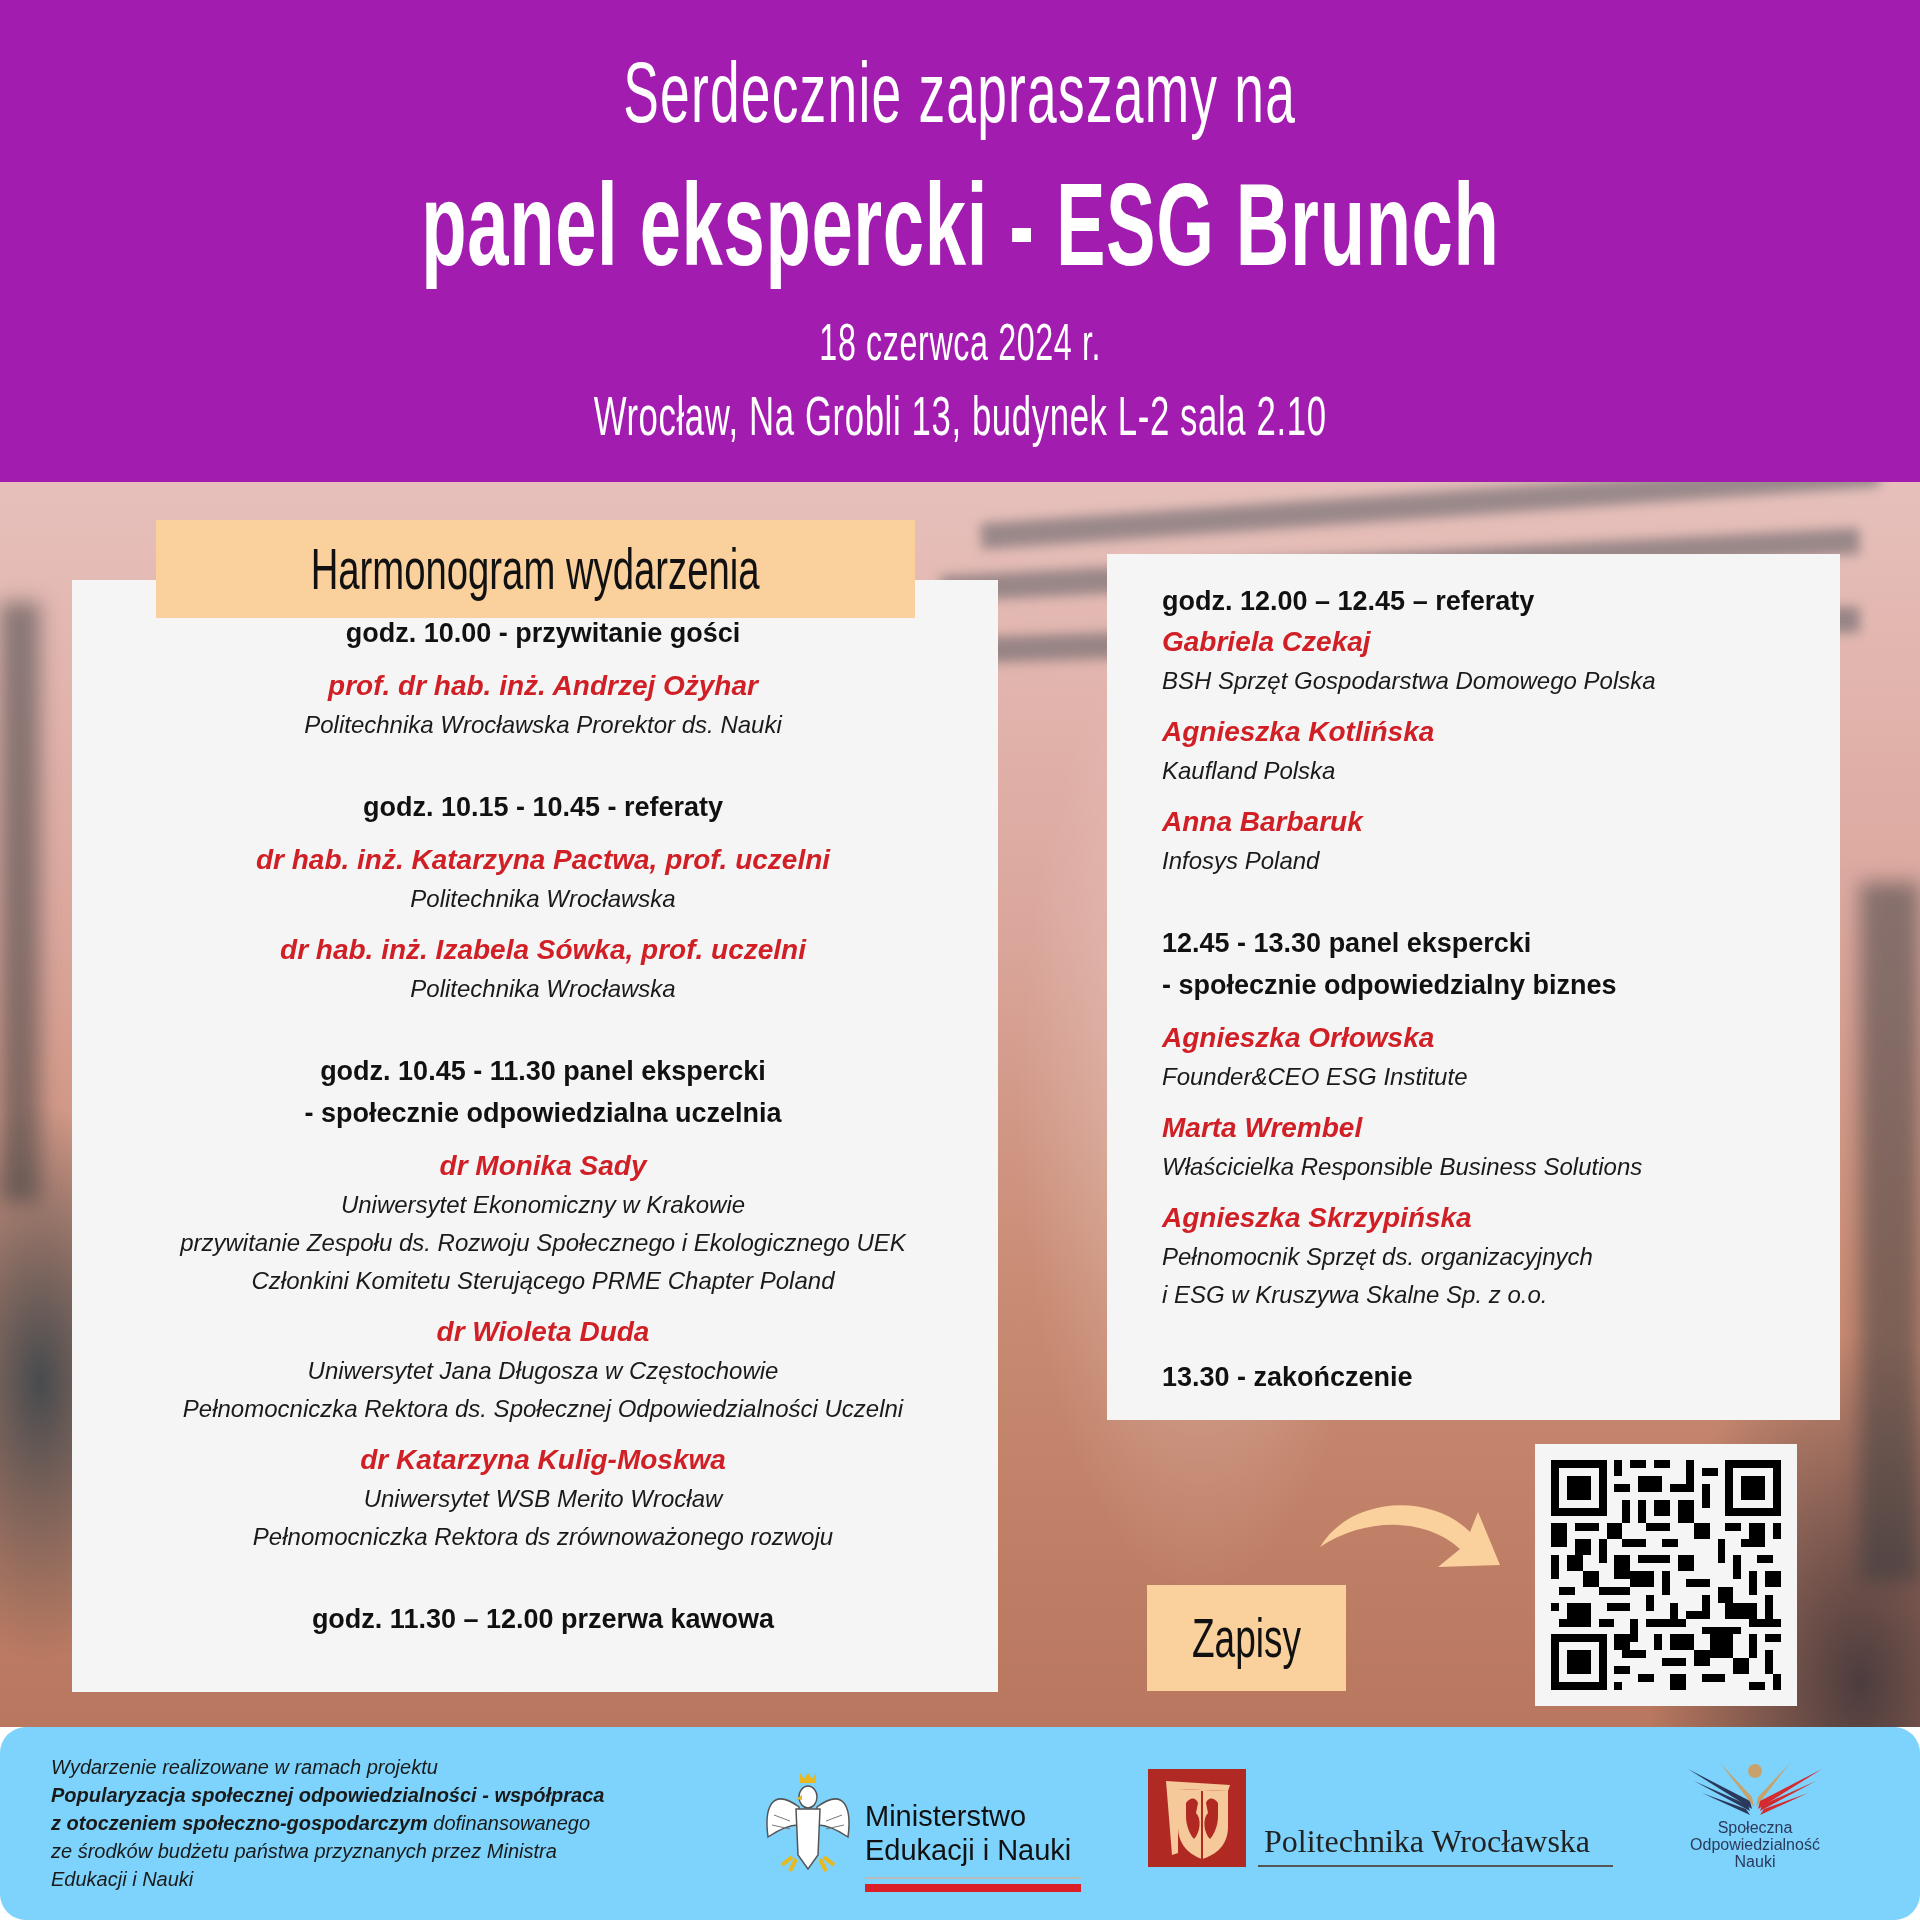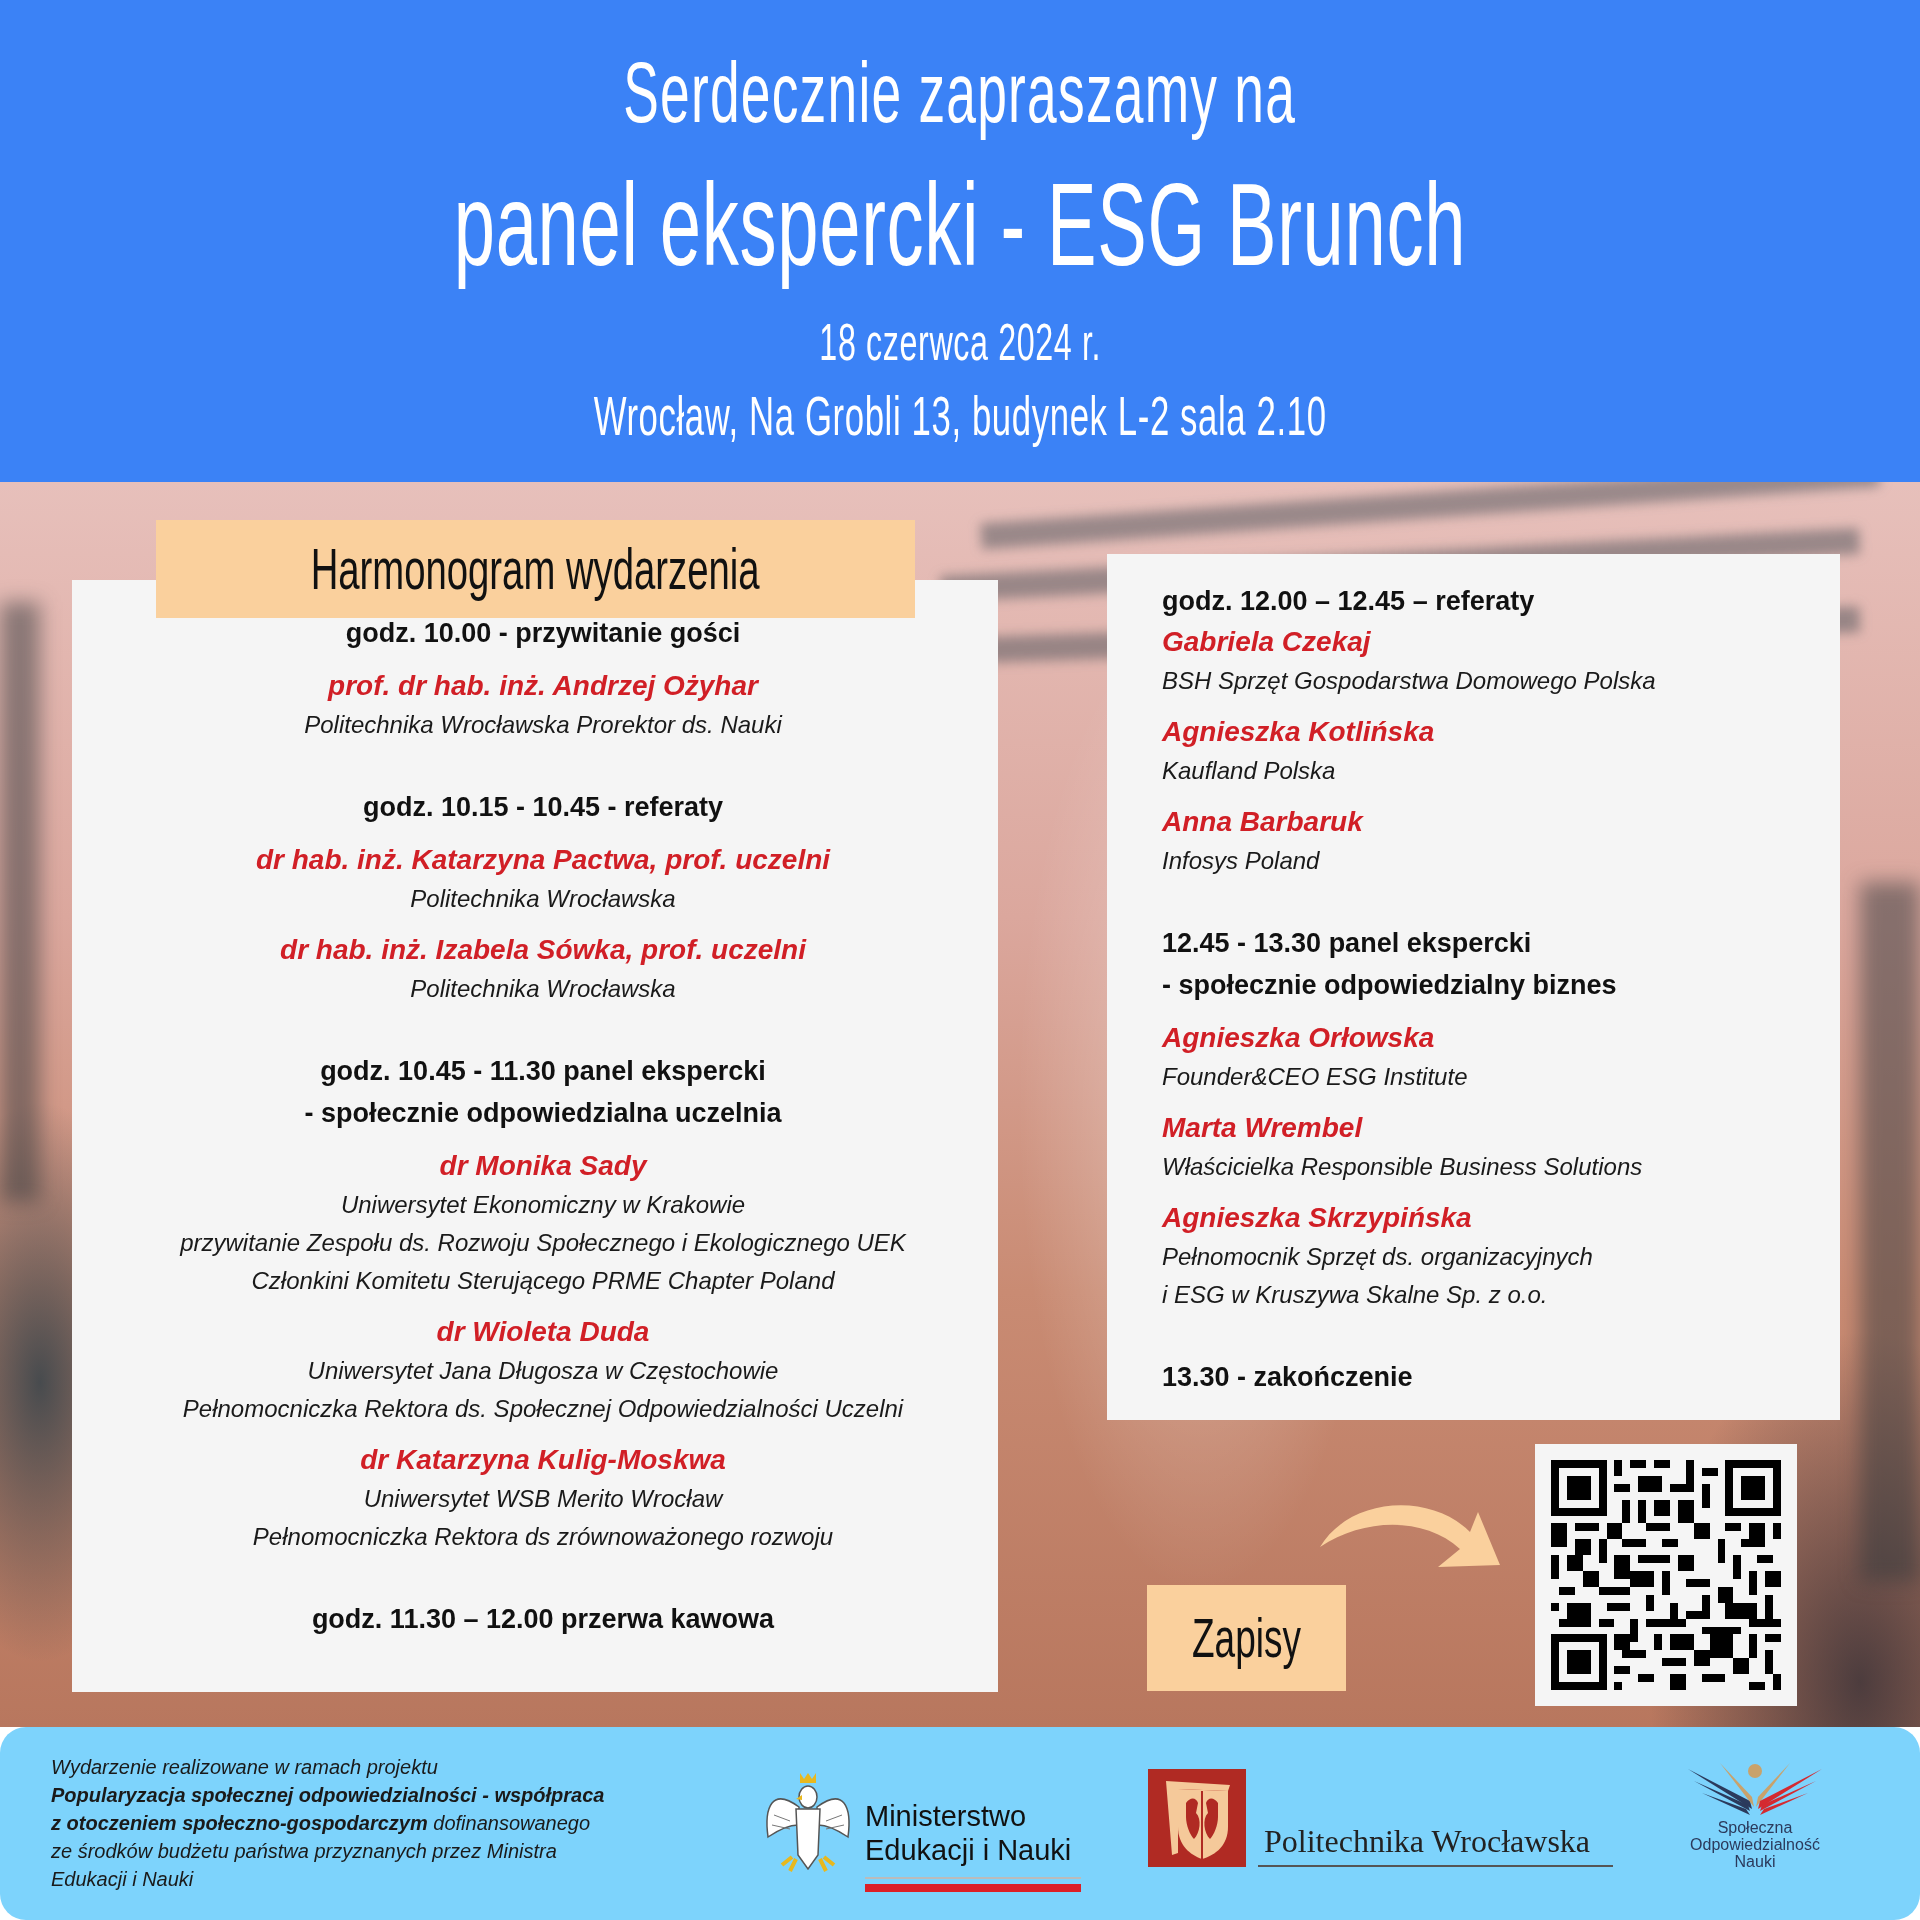--- a/index.html
+++ b/index.html
@@ -1,24 +1,24 @@
 <!DOCTYPE html>
 <html><head>
 <meta charset="utf-8">
 <style>
   * { box-sizing: border-box; margin: 0; padding: 0; }
   html, body { width: 1920px; height: 1920px; overflow: hidden; }
   body { position: relative; font-family: "Liberation Sans", sans-serif; background: #ffffff; }
 
   
-  .header { position: absolute; left: 0; top: 0; width: 1920px; height: 482px; background: #3b82f6; color: #ffffff; text-align: center; }
+  .header { position: absolute; left: 0; top: 0; width: 1920px; height: 482px; background: #a21caf; color: #ffffff; text-align: center; }
   .narrow { font-family: "Liberation Sans Narrow", "Liberation Sans", sans-serif; display: inline-block; transform-origin: center; }
   .h-line1 { position: absolute; left: 0; right: 0; top: 42px; font-size: 86px; line-height: 100px; }
   .h-line1 span { transform: scaleX(0.62); letter-spacing: 2px; }
-  .h-line2 { position: absolute; left: 0; right: 0; top: 160px; font-size: 116px; font-weight: normal; line-height: 130px; }
+  .h-line2 { position: absolute; left: 0; right: 0; top: 160px; font-size: 116px; font-weight: bold; line-height: 130px; }
   .h-line2 span { transform: scaleX(0.64); letter-spacing: 1px; }
   .h-line3 { position: absolute; left: 0; right: 0; top: 310px; font-size: 52px; line-height: 64px; }
   .h-line3 span { transform: scaleX(0.62); letter-spacing: 1px; }
   .h-line4 { position: absolute; left: 0; right: 0; top: 382px; font-size: 56px; line-height: 68px; }
   .h-line4 span { transform: scaleX(0.62); letter-spacing: 1px; }
 
   
   .bg { position: absolute; left: 0; top: 482px; width: 1920px; height: 1245px; overflow: hidden;
         background:
           radial-gradient(ellipse 260px 700px at 1200px 620px, rgba(255,255,255,0.35), transparent 70%),

